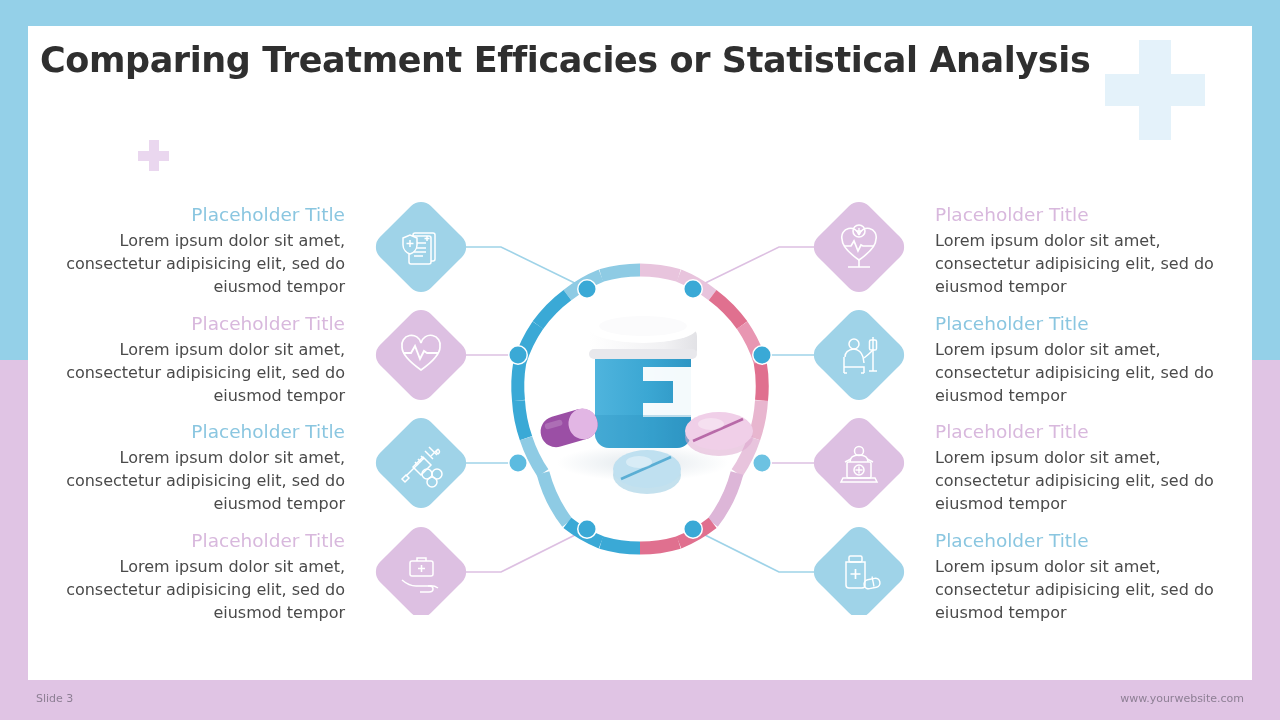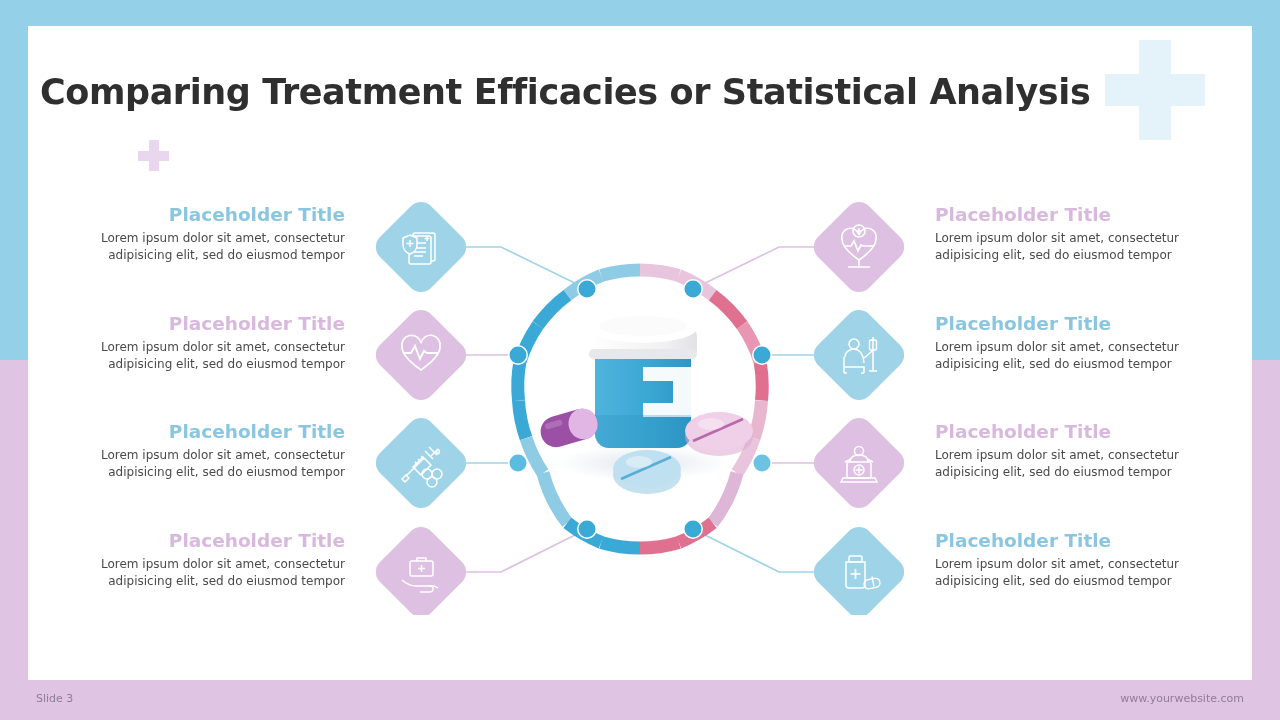--- a/index.html
+++ b/index.html
@@ -49,41 +49,40 @@
   }
   .deco-cross-small::before { left:10.5px; top:0;    width:10px; height:31px; }
   .deco-cross-small::after  { left:0;    top:10.5px; width:31px; height:10px; }
 
   
   .title {
     position:absolute; left:40px; top:40px; width:1160px;
     font-size:35px; font-weight:bold; color:#2f2f2f;
     letter-spacing:-0.4px; line-height:1.15;
     white-space:nowrap;
-    margin-top:32px;
   }
 
   
   .footer-left {
     position:absolute; left:36px; top:692px;
     font-size:11px; color:#8d7f94;
   }
   .footer-right {
     position:absolute; right:36px; top:692px;
     font-size:11px; color:#8d7f94;
   }
 
   
   .tblock { position:absolute; width:280px; }
   .tblock .t-title {
-    font-size:18.5px; font-weight:bold; line-height:1.2;
+    font-size:18.5px; font-weight:normal; line-height:1.2;
     margin-bottom:4px;
   }
   .tblock .t-body {
-    font-size:12px; color:#4a4a4a; line-height:1.42;
+    font-size:16px; color:#4a4a4a; line-height:1.42;
   }
   .left  { text-align:right;  left:65px;  }
   .right { text-align:left;   left:935px; }
 
   .c-blue { color:#8ac6e0; }
   .c-pink { color:#d8b8dd; }
 
   .row1 { top:204px; }
   .row2 { top:313px; }
   .row3 { top:421px; }

